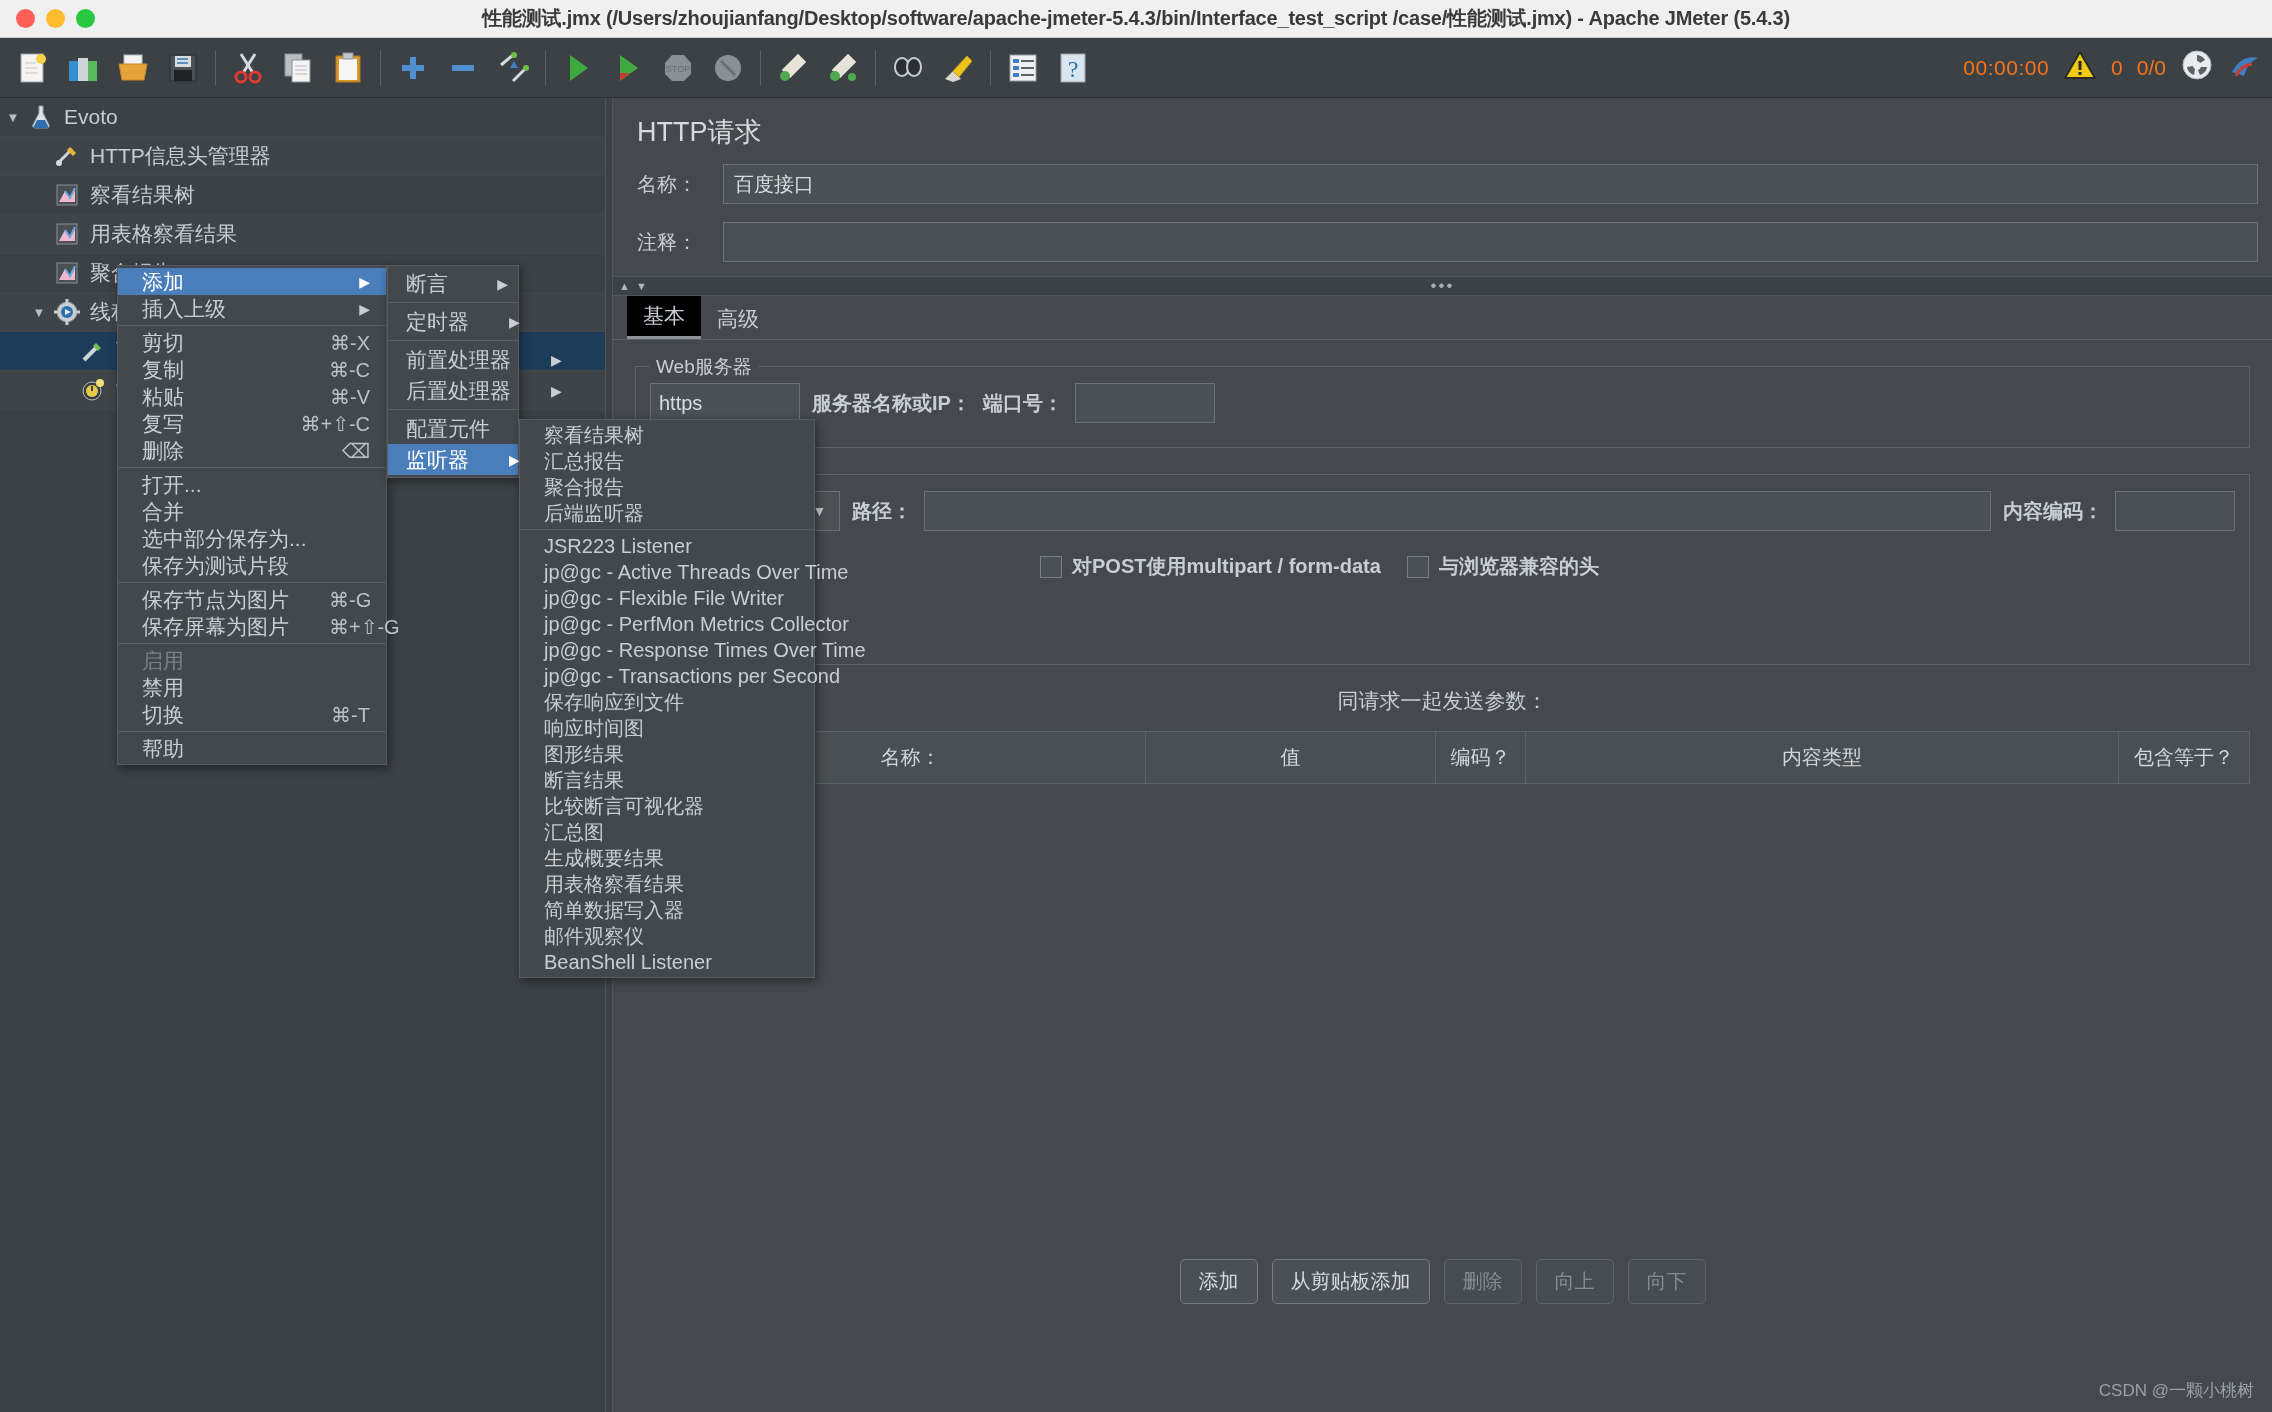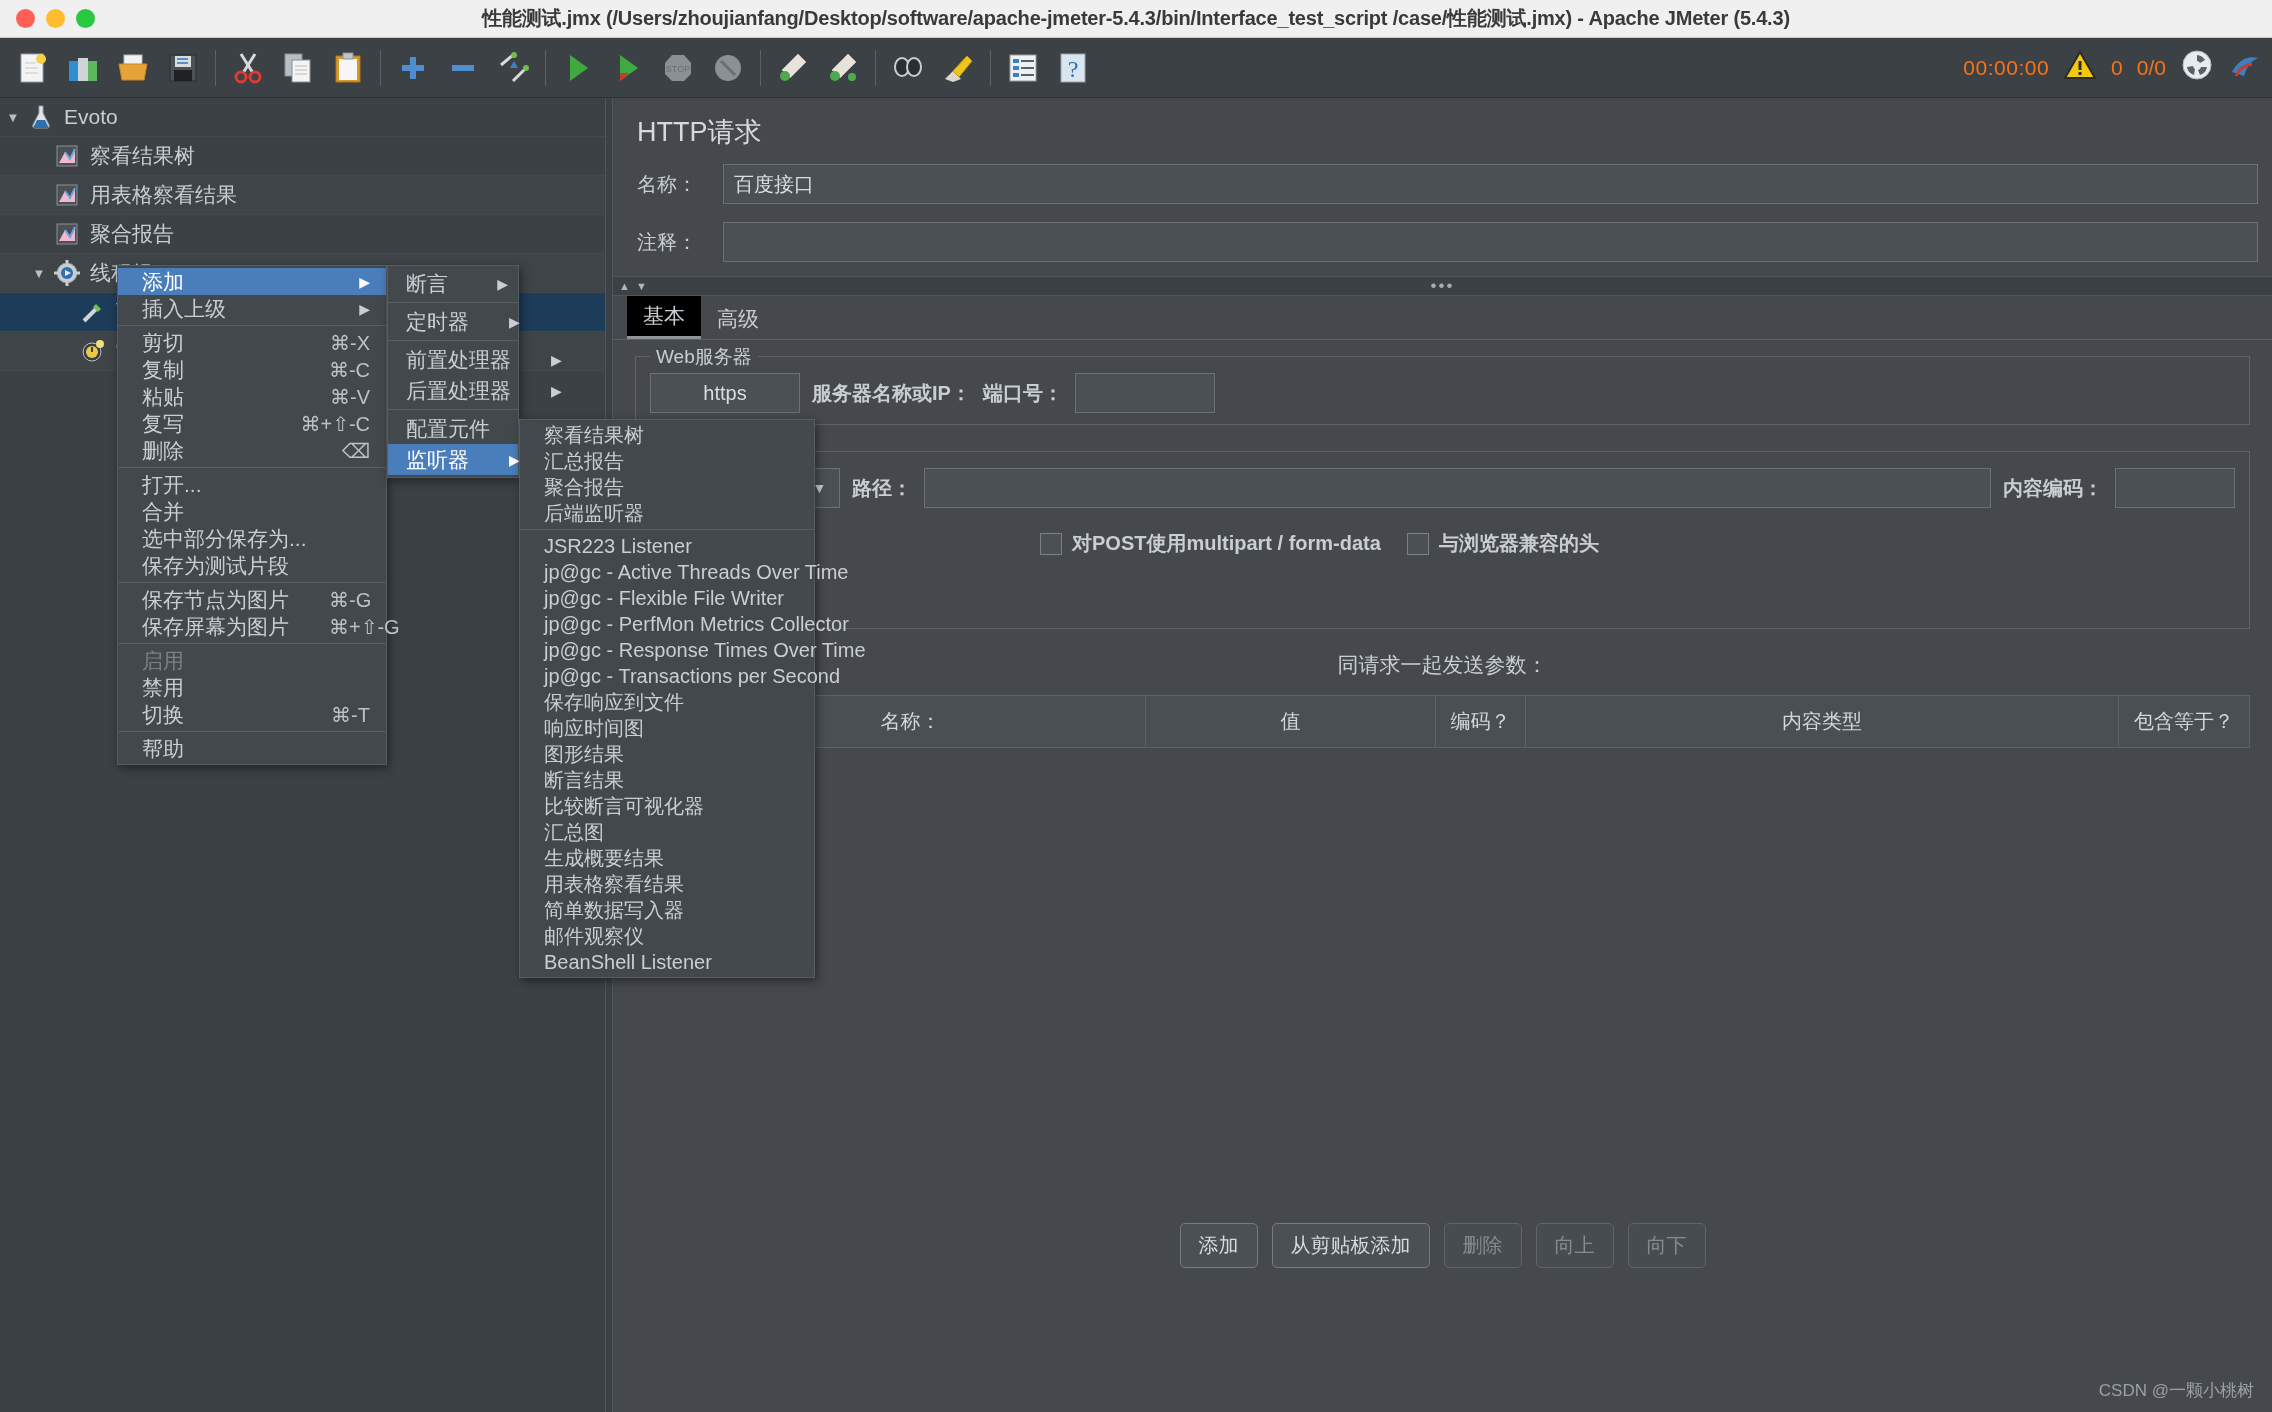--- a/index.html
+++ b/index.html
@@ -90,22 +90,22 @@
   .cb-dots { position: absolute; left: 50%; transform: translateX(-50%);
              color: #a8adb1; font-size: 17px; letter-spacing: 2px; }
 
   .tabs { display: flex; align-items: flex-end; height: 44px;
           border-bottom: 1px solid #5a6064; padding-left: 14px; }
   .tab { padding: 8px 16px 6px; font-size: 21px; color: #c9ced2; }
   .tab.active { background: #000000; border-bottom: 3px solid #8e9499; }
 
   .section-wrap { padding: 14px 0 0 0; position: relative; }
   .legend-box {
-    margin: 2px 22px 0 22px; border: 1px solid #5d6367;
-    padding: 16px 14px 11px 14px; position: relative; text-align: center;
+    margin: 12px 22px 0 22px; border: 1px solid #5d6367;
+    padding: 16px 14px 24px 14px; position: relative;
   }
   .legend-title {
     position: absolute; top: -13px; left: 14px; background: #45494d;
     padding: 0 6px; color: #c9ced2; font-size: 19px;
   }
   .row { display: flex; align-items: center; gap: 12px; }
   .lbl { color: #c9ced2; font-size: 20px; white-space: nowrap; font-weight: bold; }
   .inp {
     background: #4b5054; border: 1px solid #6b7176; color: #d9dde0;
     font-size: 20px; height: 40px; line-height: 38px; padding: 0 8px;
@@ -359,20 +359,32 @@
           <span style="width: 0px; flex: 0 0 auto;"></span>
           <span class="tw">▼</span>
           <span class="ico">
             <svg width="26" height="26" viewBox="0 0 26 26">
               <path d="M11 2h4v7l6 12a2 2 0 0 1-2 3H7a2 2 0 0 1-2-3l6-12z" fill="#dfe4e8" stroke="#9aa0a5"></path>
               <path d="M9 16h8l3 6a1 1 0 0 1-1 2H7a1 1 0 0 1-1-2z" fill="#2f6fb0"></path>
             </svg>
           </span>
           <span>Evoto</span>
         </div>
+        <div class="tnode row-odd">
+          <span style="width: 26px; flex: 0 0 auto;"></span>
+          <span class="tw"></span>
+          <span class="ico">
+            <svg width="26" height="26" viewBox="0 0 26 26">
+              <line x1="3" y1="21" x2="18" y2="6" stroke="#cfd4d8" stroke-width="3"></line>
+              <path d="M16 4 L22 10 L19 13 L13 7z" fill="#e8b62c"></path>
+              <circle cx="5" cy="20" r="3" fill="#d7dbde"></circle>
+            </svg>
+          </span>
+          <span>HTTP信息头管理器</span>
+        </div>
         <div class="tnode">
           <span style="width: 26px; flex: 0 0 auto;"></span>
           <span class="tw"></span>
           <span class="ico">
             <svg width="26" height="26" viewBox="0 0 26 26">
               <rect x="3" y="3" width="20" height="20" fill="#4b5054" stroke="#8a9095"></rect>
               <path d="M5 20 L11 9 L16 16 L21 6 L21 20z" fill="#f2b8cf"></path>
               <path d="M11 9 L16 16 L21 6" stroke="#6aa9e0" stroke-width="2" fill="none"></path>
             </svg>
           </span>

